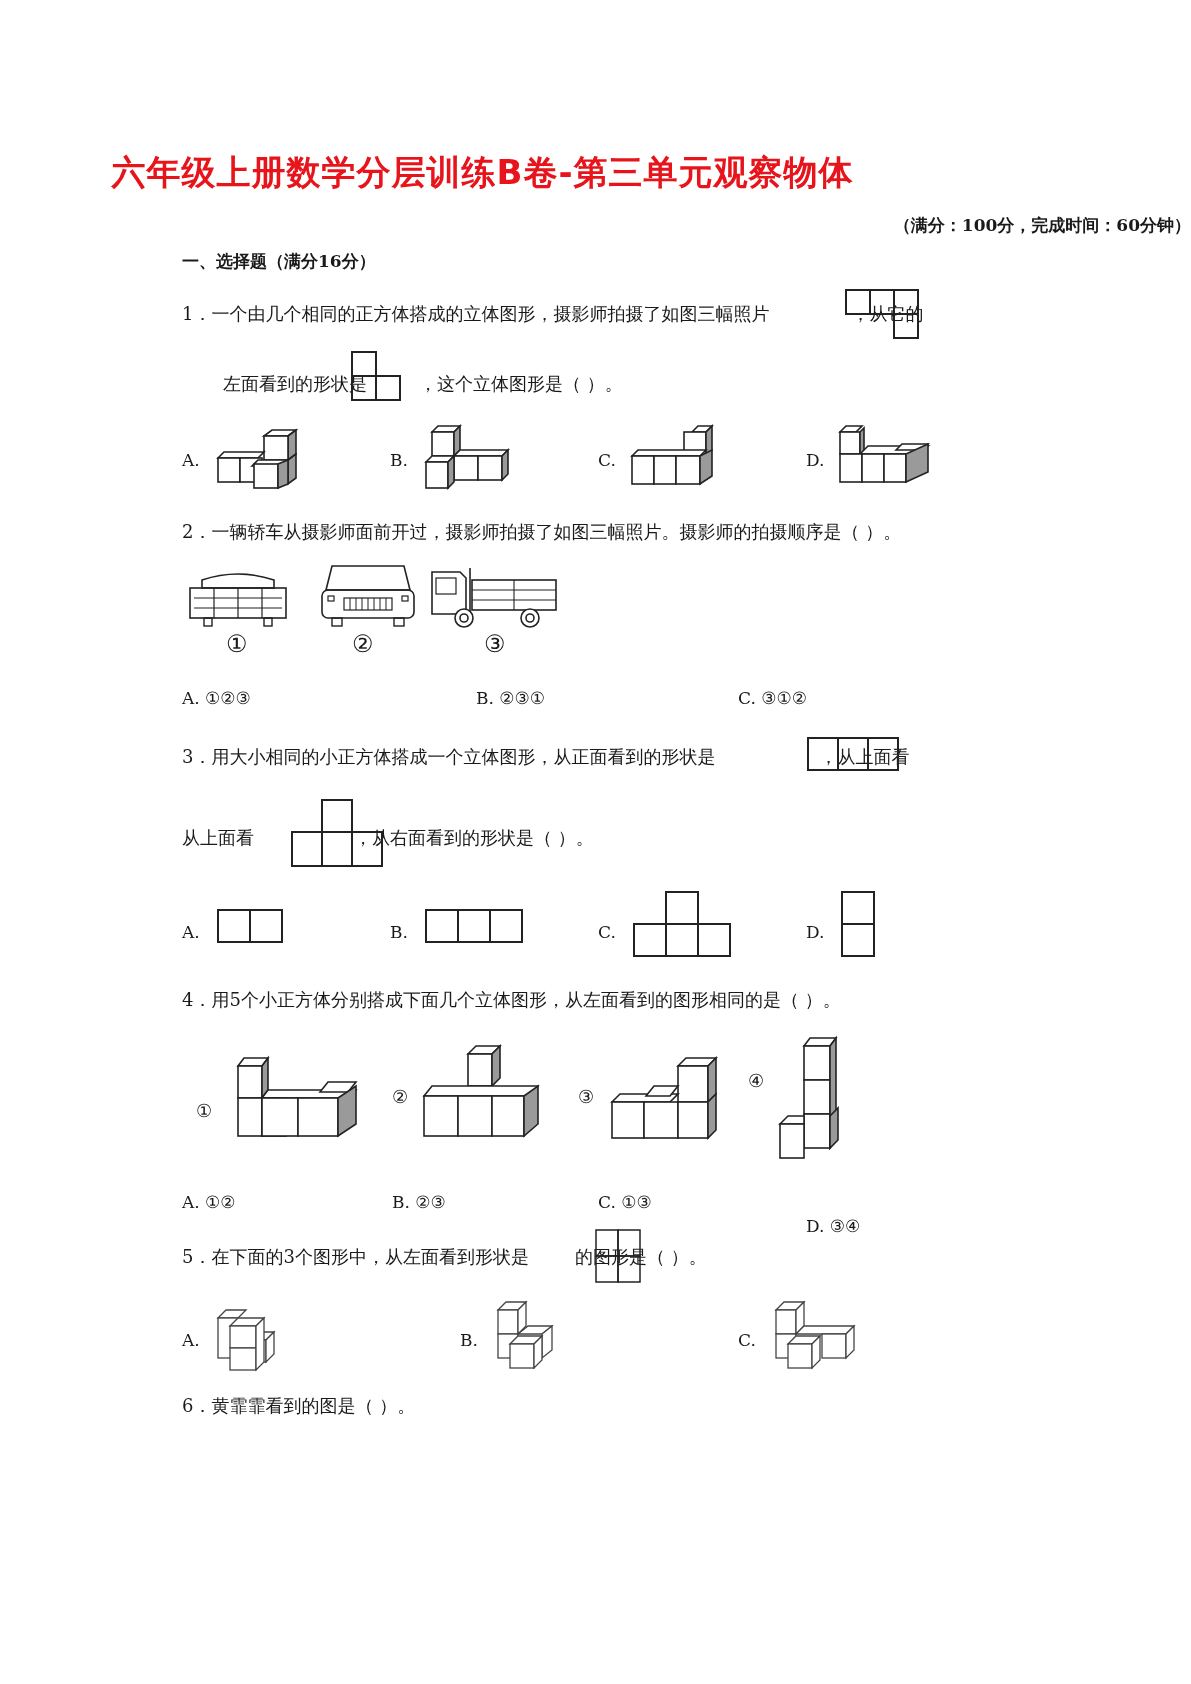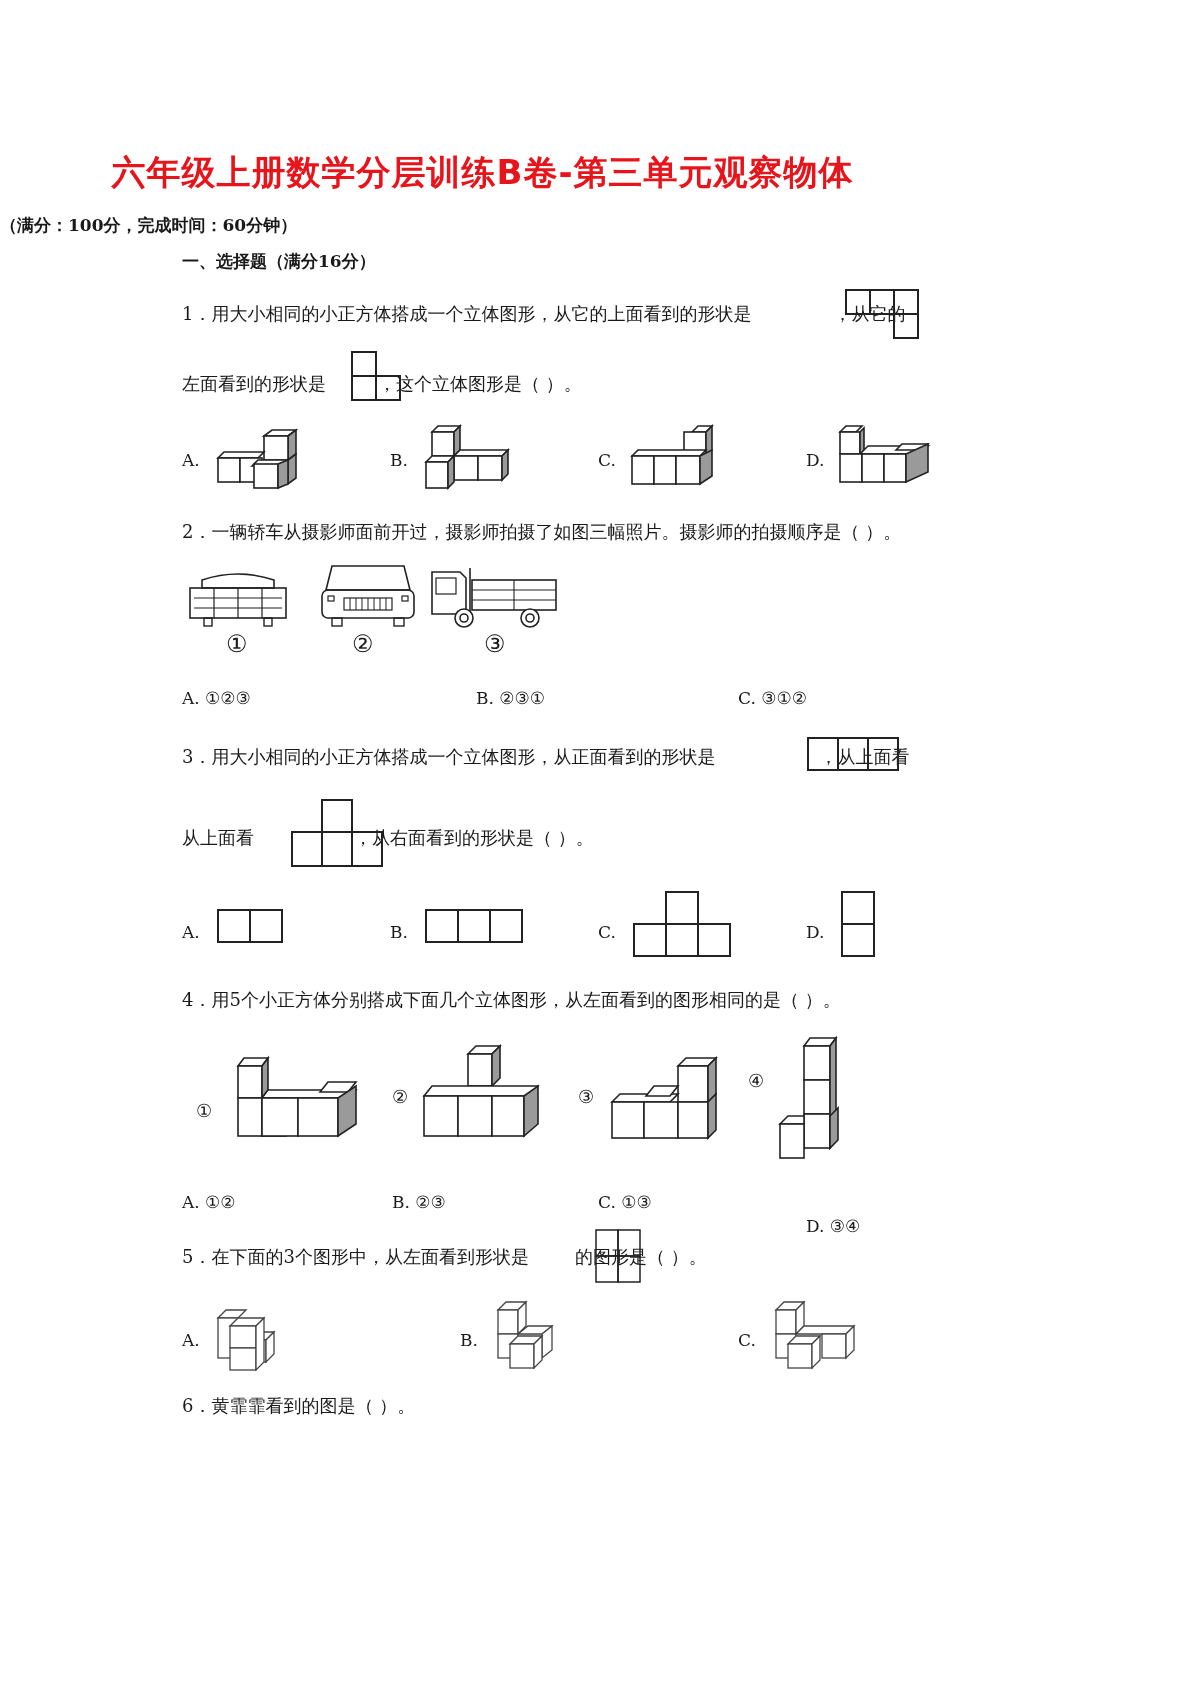--- a/index.html
+++ b/index.html
@@ -1,48 +1,48 @@
 <!DOCTYPE html>
 <html><head>
 <meta charset="utf-8">
 <style>
   html, body { margin:0; padding:0; background:#ffffff; }
   body { width:1191px; height:1684px; position:relative; overflow:hidden;
          font-family: "DejaVu Serif", "Liberation Serif", serif; color:#1a1a1a; }
   .abs { position:absolute; }
   .title { left:0; width:965px; top:150px; text-align:center; color:#e8141b;
            font-size:34px; font-weight:bold; letter-spacing:1px; font-family:"DejaVu Sans", sans-serif; }
-  .subtitle { left:0; width:1191px; top:214px; text-align:left; font-size:17px; font-weight:bold; }
+  .subtitle { left:0; width:1191px; top:214px; text-align:right; font-size:17px; font-weight:bold; }
   .section { left:182px; top:250px; font-size:17px; font-weight:bold;text-align:right; }
   .q { left:182px; font-size:18px; white-space:nowrap; }
   .opt { font-size:17px; white-space:nowrap; }
   svg { position:absolute; overflow:visible; }
   svg .ln { stroke:#222; stroke-width:2; fill:none; }
   svg .face { stroke:#222; stroke-width:1.6; fill:#fff; }
   svg .side { stroke:#222; stroke-width:1.6; fill:#9a9a9a; }
   svg .top  { stroke:#222; stroke-width:1.6; fill:#fff; }
   svg .thin { stroke:#444; stroke-width:1.3; fill:#fff; }
 </style>
 </head>
 <body>
 
 <div class="abs title">六年级上册数学分层训练B卷-第三单元观察物体</div>
 <div class="abs subtitle">（满分：100分，完成时间：60分钟）</div>
 <div class="abs section">一、选择题（满分16分）</div>
 
 <div class="abs q" style="top:302px;">
-  <span>1．</span><span>用大小相同的小正方体搭成一个立体图形，从它的上面看到的形状是</span><span style="display:inline-block;width:82px;"></span><span>，从它的</span>
+  <span>1．</span><span>一个由几个相同的正方体搭成的立体图形，摄影师拍摄了如图三幅照片</span><span style="display:inline-block;width:82px;"></span><span>，从它的</span>
 </div>
 <svg style="left:846px;top:290px;" width="80" height="56">
   <rect class="ln" x="0" y="0" width="24" height="24"></rect>
   <rect class="ln" x="24" y="0" width="24" height="24"></rect>
   <rect class="ln" x="48" y="0" width="24" height="24"></rect>
   <rect class="ln" x="48" y="24" width="24" height="24"></rect>
 </svg>
-<div class="abs q" style="top:372px;">
+<div class="abs q" style="top:372px;margin-left:41px;">
   <span>左面看到的形状是</span><span style="display:inline-block;width:52px;"></span><span>，这个立体图形是（  ）。</span>
 </div>
 <svg style="left:352px;top:352px;" width="50" height="50">
   <rect class="ln" x="0" y="0" width="24" height="24"></rect>
   <rect class="ln" x="0" y="24" width="24" height="24"></rect>
   <rect class="ln" x="24" y="24" width="24" height="24"></rect>
 </svg>
 
 <div class="abs opt" style="left:182px;top:450px;">A.</div>
 <svg style="left:218px;top:428px;" width="80" height="60">

